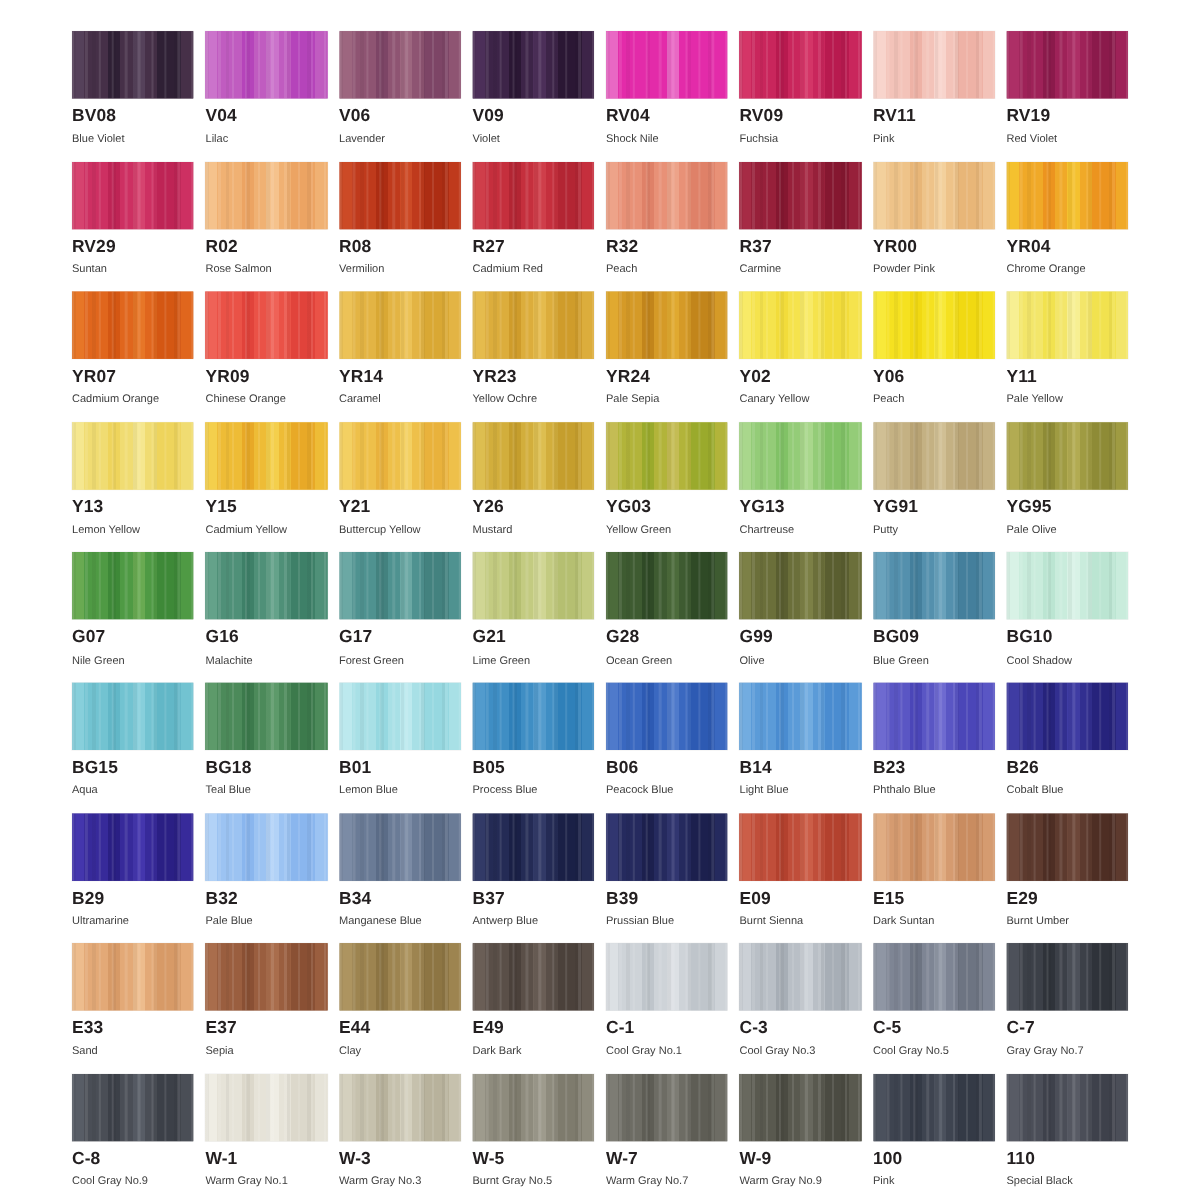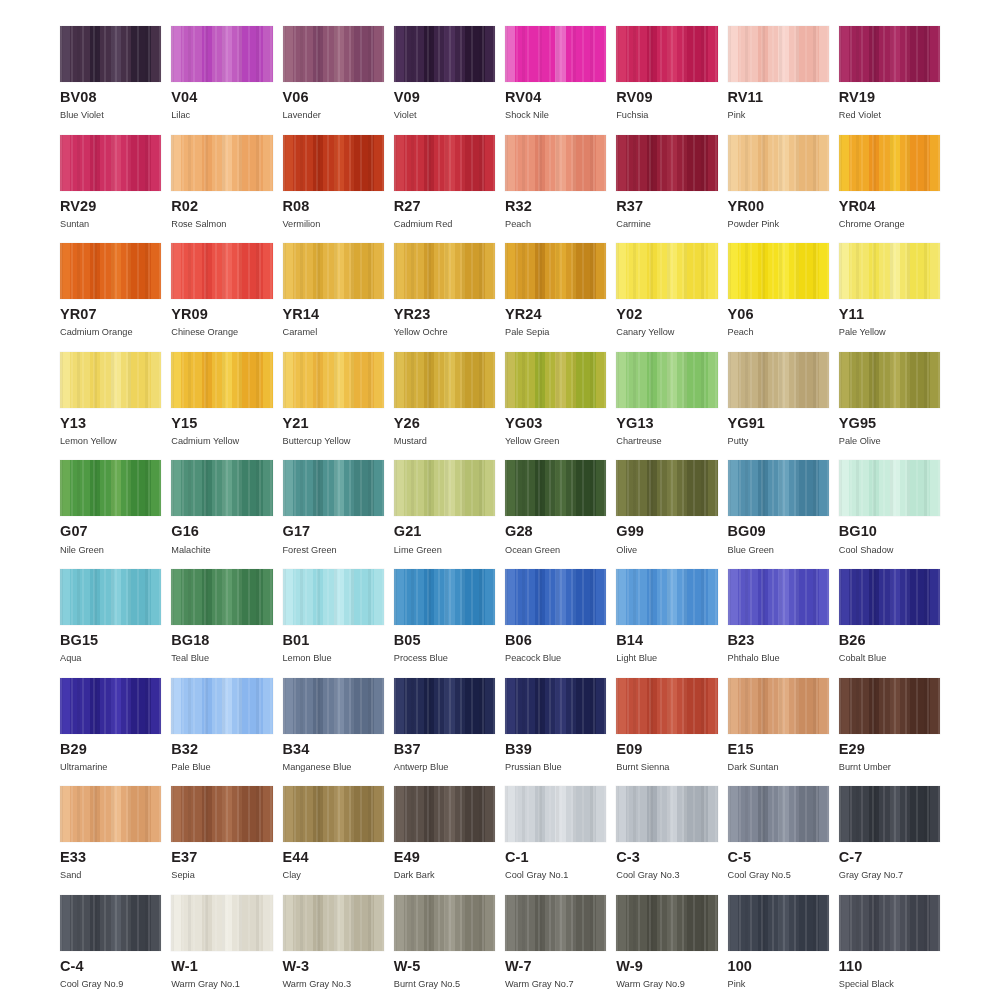--- a/index.html
+++ b/index.html
@@ -514,21 +514,21 @@
         <div class="swatch-chip" style="background: linear-gradient(90deg, rgb(77, 81, 90) 0%, rgb(77, 81, 90) 10%, rgb(60, 64, 72) 10%, rgb(60, 64, 72) 20%, rgb(60, 64, 72) 20%, rgb(60, 64, 72) 30%, rgb(47, 51, 58) 30%, rgb(47, 51, 58) 40%, rgb(60, 64, 72) 40%, rgb(60, 64, 72) 50%, rgb(77, 81, 90) 50%, rgb(77, 81, 90) 60%, rgb(60, 64, 72) 60%, rgb(60, 64, 72) 70%, rgb(47, 51, 58) 70%, rgb(47, 51, 58) 80%, rgb(47, 51, 58) 80%, rgb(47, 51, 58) 90%, rgb(60, 64, 72) 90%, rgb(60, 64, 72) 100%) rgb(60, 64, 72);">
           <div class="streaks" style="background: repeating-linear-gradient(90deg, rgba(255, 255, 255, 0.1) 0px, rgba(255, 255, 255, 0.1) 2px, rgba(255, 255, 255, 0) 2px, rgba(255, 255, 255, 0) 11px), repeating-linear-gradient(90deg, rgba(0, 0, 0, 0.043) 0px, rgba(0, 0, 0, 0.043) 3px, rgba(0, 0, 0, 0) 3px, rgba(0, 0, 0, 0) 17px);"></div>
         </div>
         <div class="swatch-code">C-7</div>
         <div class="swatch-name">Gray Gray No.7</div>
       </div>
       <div class="swatch-cell">
         <div class="swatch-chip" style="background: linear-gradient(90deg, rgb(88, 93, 102) 0%, rgb(88, 93, 102) 10%, rgb(74, 78, 86) 10%, rgb(74, 78, 86) 20%, rgb(74, 78, 86) 20%, rgb(74, 78, 86) 30%, rgb(60, 64, 72) 30%, rgb(60, 64, 72) 40%, rgb(74, 78, 86) 40%, rgb(74, 78, 86) 50%, rgb(88, 93, 102) 50%, rgb(88, 93, 102) 60%, rgb(74, 78, 86) 60%, rgb(74, 78, 86) 70%, rgb(60, 64, 72) 70%, rgb(60, 64, 72) 80%, rgb(60, 64, 72) 80%, rgb(60, 64, 72) 90%, rgb(74, 78, 86) 90%, rgb(74, 78, 86) 100%) rgb(74, 78, 86);">
           <div class="streaks" style="background: repeating-linear-gradient(90deg, rgba(255, 255, 255, 0.1) 0px, rgba(255, 255, 255, 0.1) 2px, rgba(255, 255, 255, 0) 2px, rgba(255, 255, 255, 0) 11px), repeating-linear-gradient(90deg, rgba(0, 0, 0, 0.043) 0px, rgba(0, 0, 0, 0.043) 3px, rgba(0, 0, 0, 0) 3px, rgba(0, 0, 0, 0) 17px);"></div>
         </div>
-        <div class="swatch-code">C-4</div>
+        <div class="swatch-code">C-8</div>
         <div class="swatch-name">Cool Gray No.9</div>
       </div>
       <div class="swatch-cell">
         <div class="swatch-chip" style="background: linear-gradient(90deg, rgb(239, 237, 228) 0%, rgb(239, 237, 228) 10%, rgb(230, 227, 216) 10%, rgb(230, 227, 216) 20%, rgb(230, 227, 216) 20%, rgb(230, 227, 216) 30%, rgb(220, 216, 203) 30%, rgb(220, 216, 203) 40%, rgb(230, 227, 216) 40%, rgb(230, 227, 216) 50%, rgb(239, 237, 228) 50%, rgb(239, 237, 228) 60%, rgb(230, 227, 216) 60%, rgb(230, 227, 216) 70%, rgb(220, 216, 203) 70%, rgb(220, 216, 203) 80%, rgb(220, 216, 203) 80%, rgb(220, 216, 203) 90%, rgb(230, 227, 216) 90%, rgb(230, 227, 216) 100%) rgb(230, 227, 216);">
           <div class="streaks" style="background: repeating-linear-gradient(90deg, rgba(255, 255, 255, 0.1) 0px, rgba(255, 255, 255, 0.1) 2px, rgba(255, 255, 255, 0) 2px, rgba(255, 255, 255, 0) 11px), repeating-linear-gradient(90deg, rgba(0, 0, 0, 0.043) 0px, rgba(0, 0, 0, 0.043) 3px, rgba(0, 0, 0, 0) 3px, rgba(0, 0, 0, 0) 17px);"></div>
         </div>
         <div class="swatch-code">W-1</div>
         <div class="swatch-name">Warm Gray No.1</div>
       </div>
       <div class="swatch-cell">

